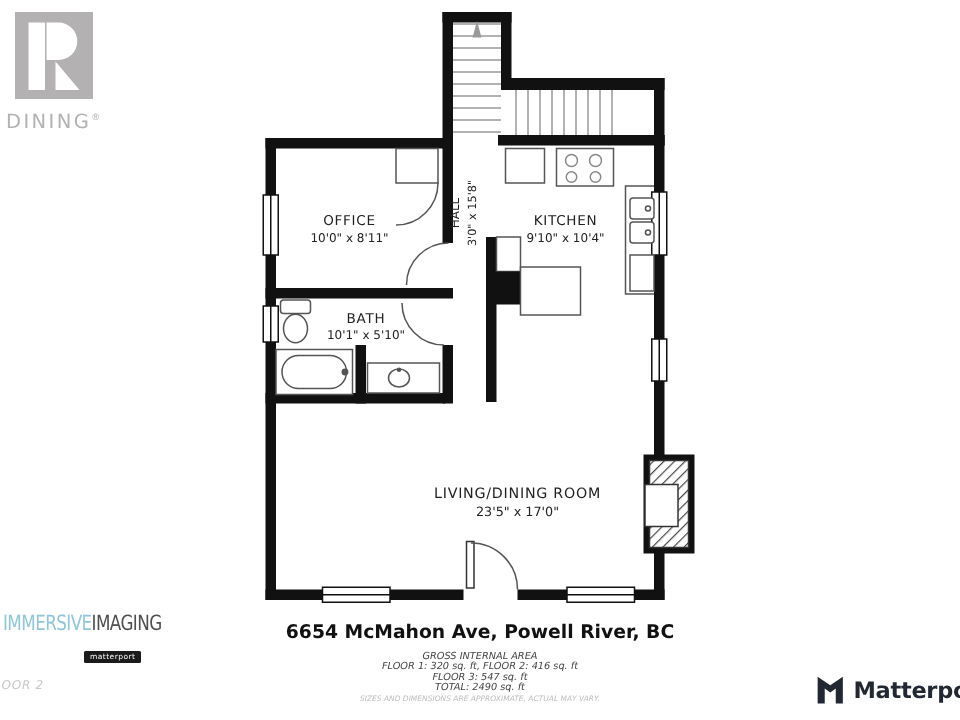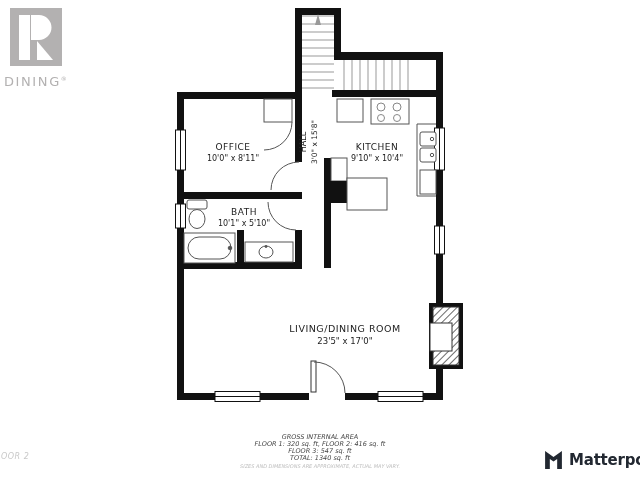--- a/index.html
+++ b/index.html
@@ -180,29 +180,36 @@
       <rect x="0" y="0" width="52" height="58" fill="#b3b1b1"></rect>
       <rect x="9" y="7" width="11" height="45" fill="#fff"></rect>
       <path d="M21 7 h8 a12.5 12.5 0 0 1 0 25 h-8 z" fill="#fff"></path>
       <polygon points="27,33 43,52 27,52" fill="#fff"></polygon>
     </svg>
     <div class="realtor-word">
       <span>DINING</span><sup>®</sup>
     </div>
   </div>
 
+  <div class="immersive">
+    <div class="imm-line">
+      <span class="imm-a">IMMERSIVE</span><span class="imm-b">IMAGING</span>
+    </div>
+    <span class="imm-badge">matterport</span>
+  </div>
 
   <div class="floor-label">OOR 2</div>
 
+  <div class="address">6654 McMahon Ave, Powell River, BC</div>
 
   <div class="areas">
     <div>GROSS INTERNAL AREA</div>
     <div>FLOOR 1: 320 sq. ft, FLOOR 2: 416 sq. ft</div>
     <div>FLOOR 3: 547 sq. ft</div>
-    <div>TOTAL: 1340 sq. ft</div>
+    <div>TOTAL: 2490 sq. ft</div>
     <div class="disclaimer">SIZES AND DIMENSIONS ARE APPROXIMATE, ACTUAL MAY VARY.</div>
   </div>
 
   <div class="matterport">
     <svg width="21" height="21" viewBox="0 0 20 20">
       <path d="M2 19 V2 L10 7.5 L18 2 V19 H13.5 V9.5 L10 12 L6.5 9.5 V19 Z" fill="#222831"></path>
     </svg>
     <span class="word">Matterport</span>
   </div>
 

